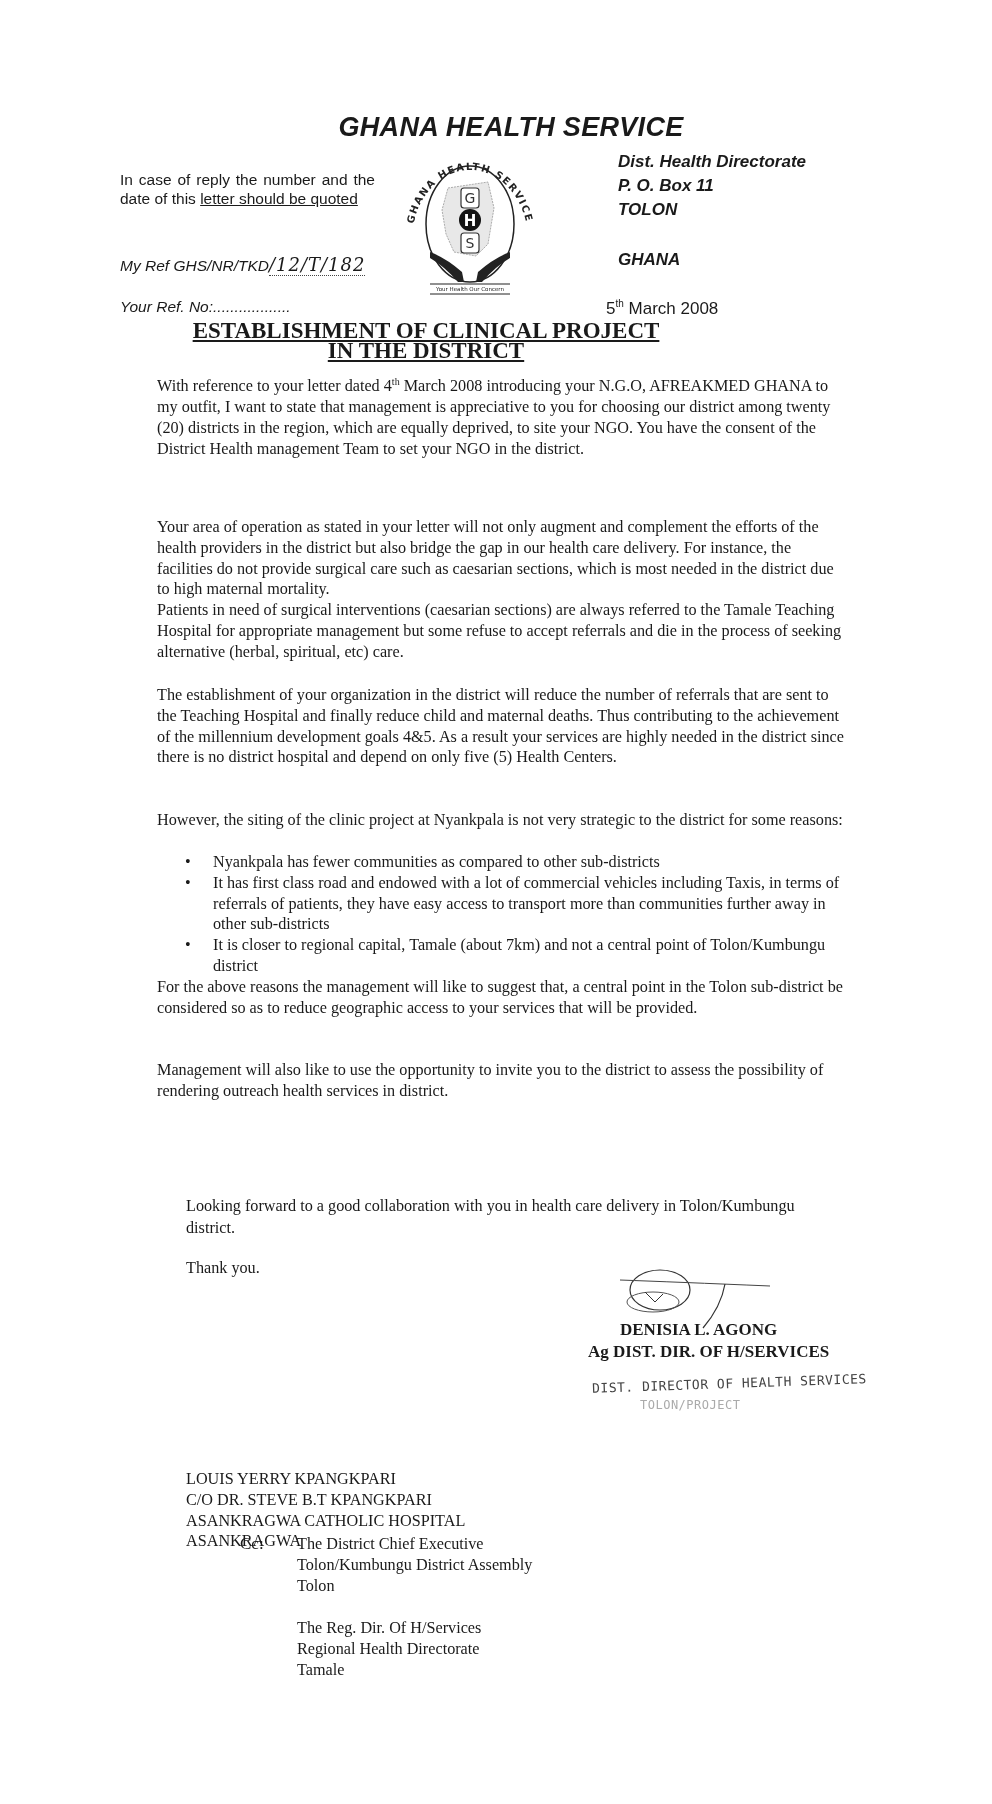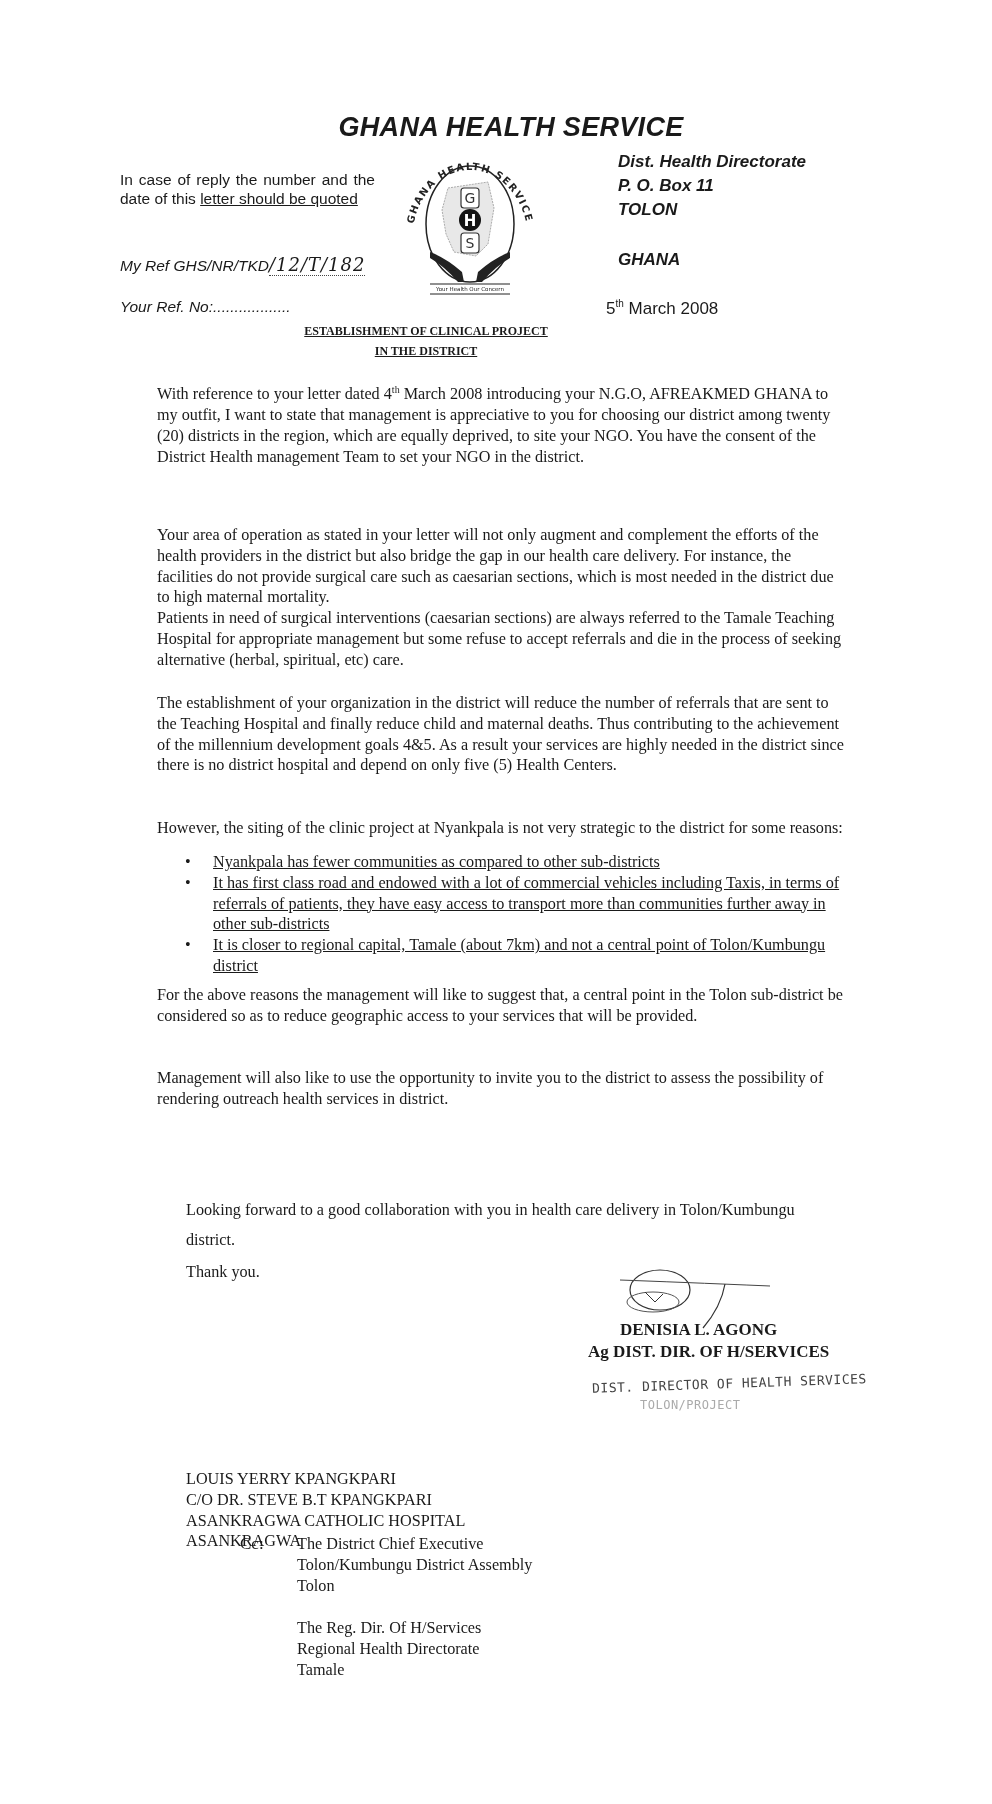--- a/index.html
+++ b/index.html
@@ -25,31 +25,31 @@
       font-family: "DejaVu Serif", serif; font-style: italic; font-size: 18px;
       letter-spacing: 1px; border-bottom: 1px dotted #444;
     }
     .yourref { left: 120px; top: 298px; font-size: 15.5px; font-style: italic; }
     .addr { left: 606px; font-size: 17px; font-weight: bold; font-style: italic; margin-left: 12px; }
     .date { left: 606px; top: 298px; font-size: 17px; }
     .date sup { font-size: 10px; }
     .logo { left: 390px; top: 148px; width: 160px; height: 148px; }
     .heading {
       left: 0; width: 852px; top: 321px; text-align: center;
-      font-size: 12px; font-weight: bold; line-height: 20px;
+      font-size: 23px; font-weight: bold; line-height: 20px;
     }
     .heading span { text-decoration: underline; display: block; }
     .para {
-      left: 157px; width: 690px; font-size: 16.2px; line-height: 20.8px; margin-top: 8px;
+      left: 157px; width: 690px; font-size: 16.2px; line-height: 20.8px;
     }
     .para sup { font-size: 10px; }
-    .bullets { left: 157px; width: 690px; font-size: 16.2px; line-height: 20.8px; margin: 0; padding: 0; list-style: none; text-decoration: underline; }
+    .bullets { left: 157px; width: 690px; font-size: 16.2px; line-height: 20.8px; margin: 0; padding: 0; list-style: none; }
     .bullets li { position: relative; padding-left: 56px; }
     .bullets li::before { content: "\2022"; position: absolute; left: 28px; top: 0; }
-    .closing { left: 186px; width: 620px; font-size: 16.2px; line-height: 30px; }
+    .closing { left: 186px; width: 620px; font-size: 16.2px; line-height: 22px; }
     .sig-name { left: 620px; top: 1320px; font-size: 17px; font-weight: bold; text-align: center; }
     .sig-title { left: 588px; top: 1342px; font-size: 17px; font-weight: bold; }
     .stamp1 { left: 592px; top: 1376px; font-size: 13px; letter-spacing: 0.5px; color: #444; font-family: "DejaVu Sans Mono", monospace; transform: rotate(-2deg); }
     .stamp2 { left: 640px; top: 1398px; font-size: 12px; letter-spacing: 0.5px; color: #aaa; font-family: "DejaVu Sans Mono", monospace; }
     .recipient { left: 186px; top: 1425px; font-size: 16.2px; line-height: 20.8px; margin-top: 44px; }
     .cc-label { left: 240px; top: 1534px; font-size: 17px; }
     .cc-group { left: 297px; font-size: 16.2px; line-height: 20.8px; }
     .sig-svg { left: 615px; top: 1262px; width: 170px; height: 70px; }
   </style>
 </head>

